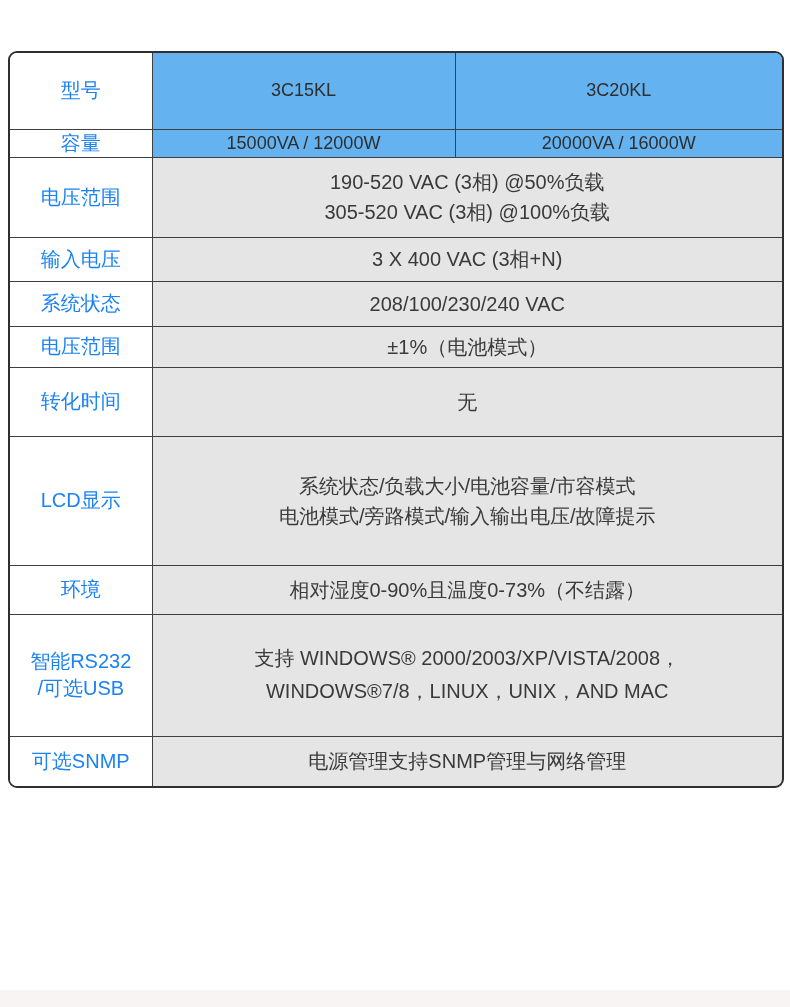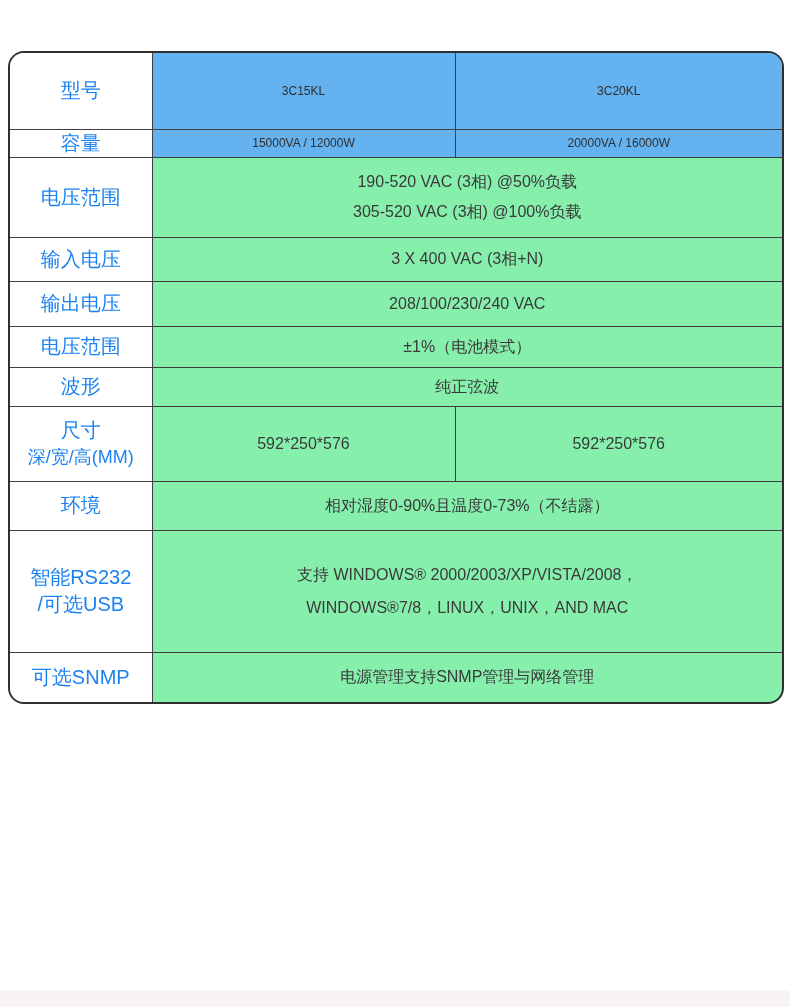--- a/index.html
+++ b/index.html
@@ -14,23 +14,23 @@
     height: 1007px;
     background: #ffffff;
     overflow: hidden;
   }
   .spec-wrap {
     position: absolute;
     left: 8px;
     top: 51px;
     width: 772px;
     border: 2px solid #2f2f2f;
-    border-radius: 16px;
+    border-radius: 9px;
     overflow: hidden;
-    background: #86efac;
+    background: #e5e5e5;
   }
   table.spec {
     border-collapse: collapse;
     width: 100%;
     table-layout: fixed;
   }
   table.spec td {
     border-right: 1px solid #3f3f3f;
     border-bottom: 1px solid #3f3f3f;
     text-align: center;
@@ -42,25 +42,25 @@
   table.spec tr:last-child td { border-bottom: none; }
   .lbl {
     color: #1b82f2;
     font-size: 20px;
     line-height: 27px;
     background: #ffffff;
   }
   .lbl .sub { font-size: 18px; }
   .val {
     color: #3a3a3a;
-    font-size: 16px;
+    font-size: 20px;
     line-height: 30px;
   }
   .blue { background: #64b2f0; }
-  .model { color: #2e2e2e; font-size: 12px; }
+  .model { color: #2e2e2e; font-size: 18px; }
   .bottom-strip {
     position: absolute;
     left: 0;
     top: 990px;
     width: 790px;
     height: 17px;
     background: #f8f4f4;
   }
 </style>
 </head>
@@ -95,44 +95,43 @@
           <div>305-520 VAC (3相)  @100%负载</div>
         </td>
       </tr>
 
       <tr style="height:44px">
         <td class="lbl"><span>输入电压</span></td>
         <td class="val" colspan="2"><span>3 X 400 VAC (3相+N)</span></td>
       </tr>
 
       <tr style="height:45px">
-        <td class="lbl"><span>输出电压</span></td>
+        <td class="lbl"><span>系统状态</span></td>
         <td class="val" colspan="2"><span>208/100/230/240 VAC</span></td>
       </tr>
 
       <tr style="height:41px">
         <td class="lbl"><span>电压范围</span></td>
         <td class="val" colspan="2"><span>±1%（电池模式）</span></td>
       </tr>
 
-
-      <tr style="height:39px">
-        <td class="lbl"><span>波形</span></td>
-        <td class="val" colspan="2"><span>纯正弦波</span></td>
+      <tr style="height:69px">
+        <td class="lbl"><span>转化时间</span></td>
+        <td class="val" colspan="2"><span>无</span></td>
       </tr>
 
 
-      <tr style="height:75px">
-        <td class="lbl">
-          <div>尺寸</div>
-          <div class="sub">深/宽/高(MM)</div>
+      <tr style="height:129px">
+        <td class="lbl"><span>LCD显示</span></td>
+        <td class="val" colspan="2">
+          <div>系统状态/负载大小/电池容量/市容模式</div>
+          <div>电池模式/旁路模式/输入输出电压/故障提示</div>
         </td>
-        <td class="val"><span>592*250*576</span></td>
-        <td class="val"><span>592*250*576</span></td>
       </tr>
+
 
 
       <tr style="height:49px">
         <td class="lbl"><span>环境</span></td>
         <td class="val" colspan="2"><span>相对湿度0-90%且温度0-73%（不结露）</span></td>
       </tr>
 
       <tr style="height:122px">
         <td class="lbl">
           <div>智能RS232</div>

